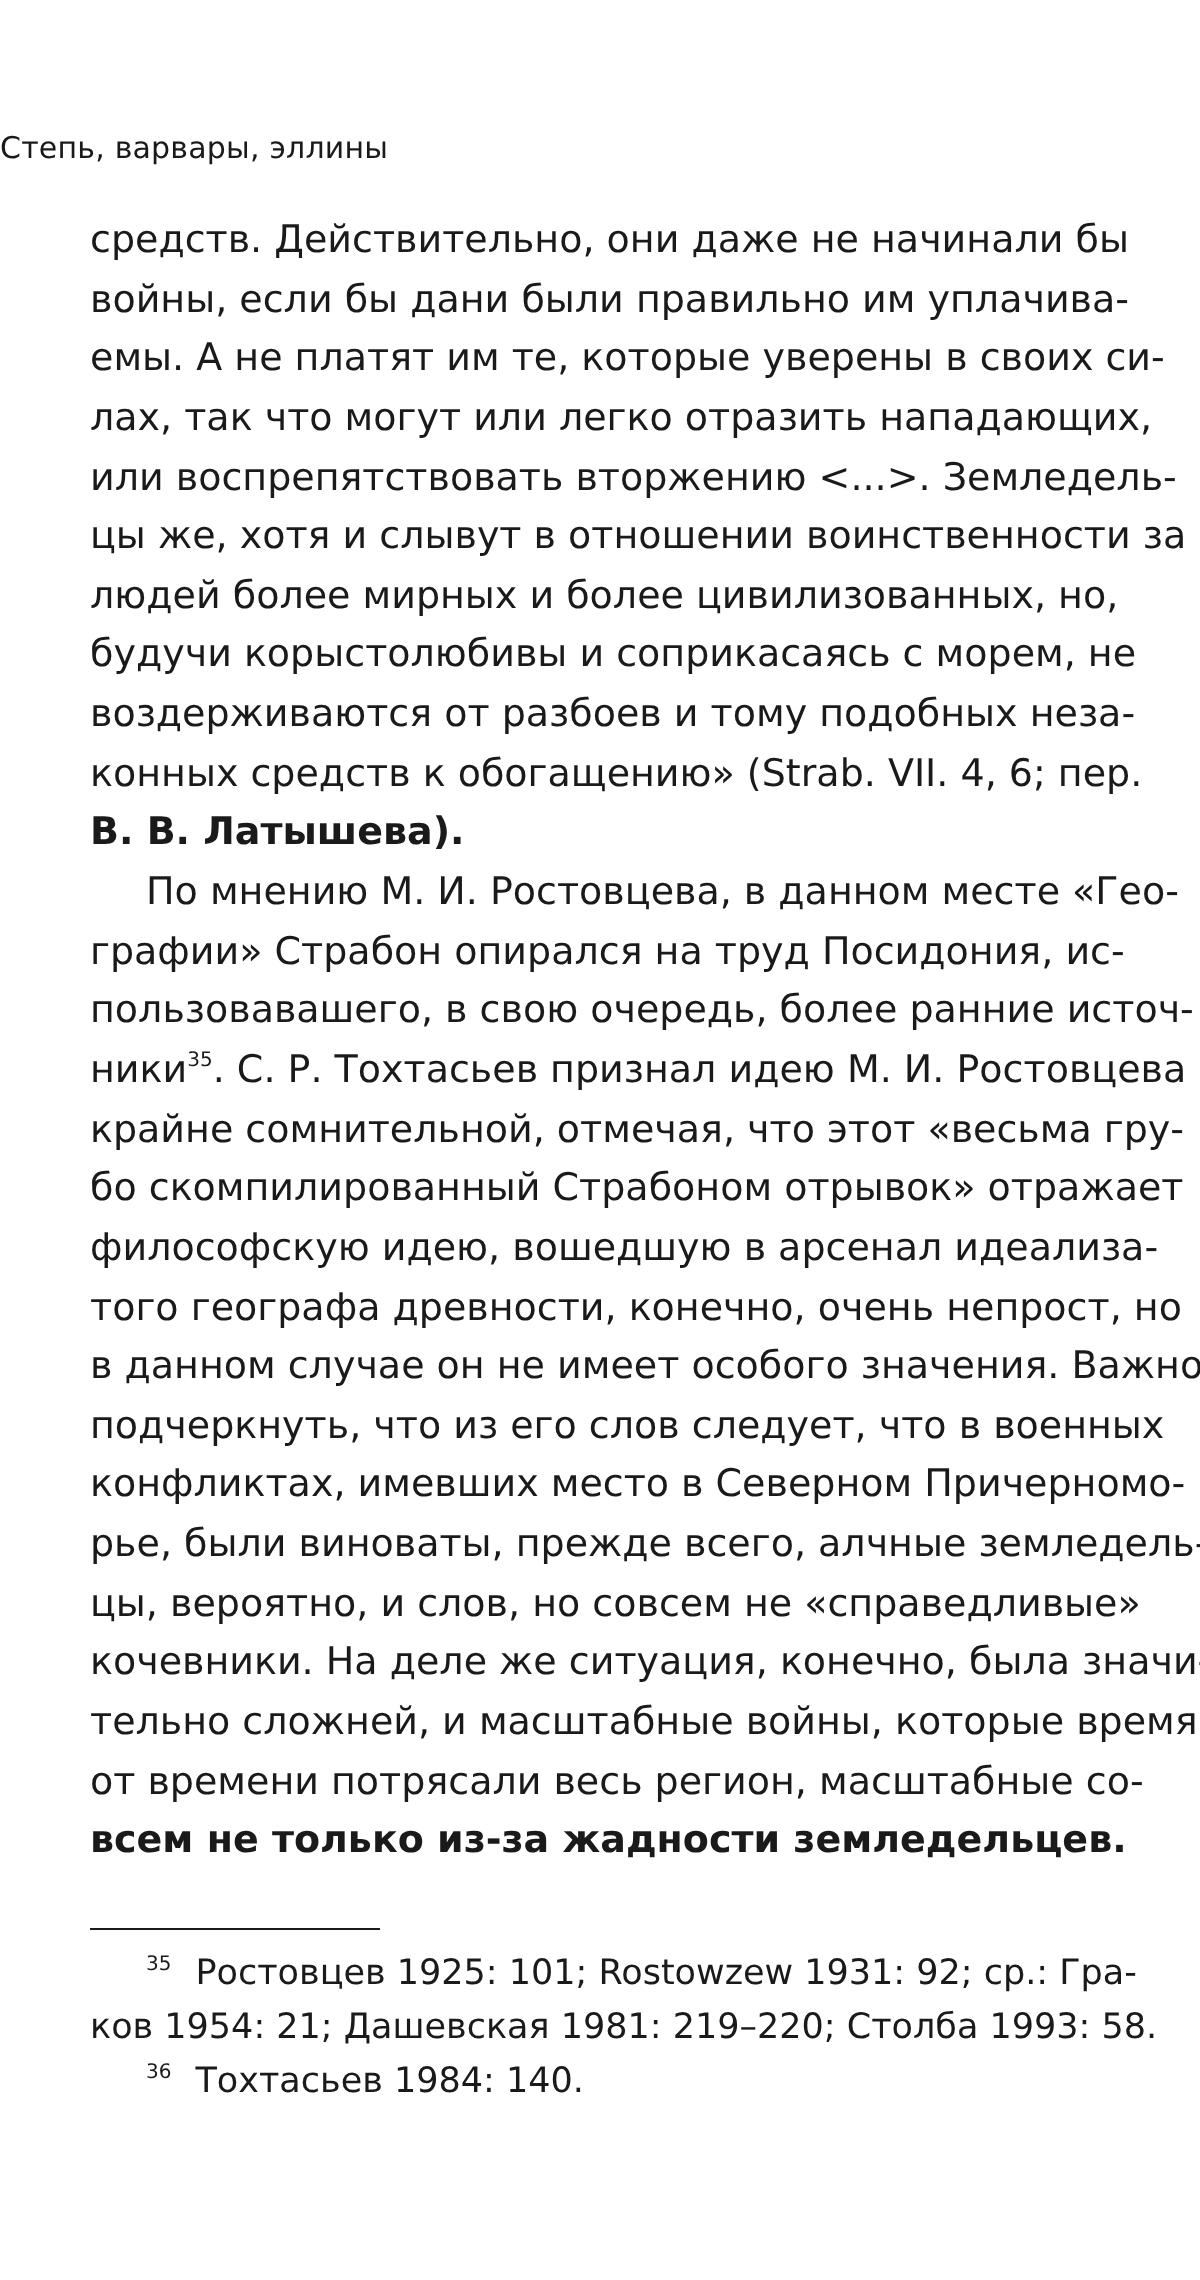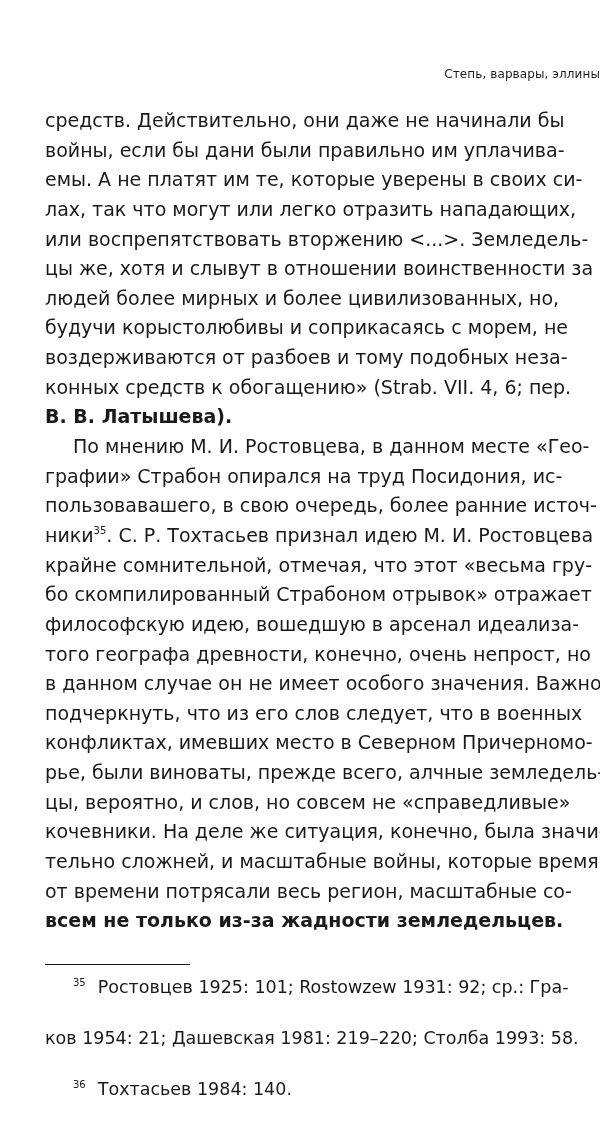--- a/index.html
+++ b/index.html
@@ -13,22 +13,22 @@
       position: relative;
       overflow: hidden;
       font-family: "DejaVu Sans", "Liberation Sans", sans-serif;
       color: #1a1a1a;
     }
     .running-head {
       position: absolute;
       top: 62px;
       left: 0;
       width: 600px;
-      text-align: right;
-      font-size: 12px;
+      text-align: left;
+      font-size: 15px;
       line-height: 24px;
       letter-spacing: 0.1px;
     }
     .body-text {
       position: absolute;
       top: 106px;
       left: 45px;
       width: 512px;
     }
     .line {
@@ -72,21 +72,20 @@
       display: block;
       height: 27px;
       line-height: 27px;
       font-size: 17.5px;
       white-space: nowrap;
       text-align: justify;
       text-align-last: justify;
     }
     .fn-line.last {
       text-align-last: left;
-      margin-top: 24px;
     }
     .fn-line.indent {
       padding-left: 28px;
     }
     .fn-num {
       font-size: 10px;
       position: relative;
       top: -7px;
       margin-right: 12px;
     }

